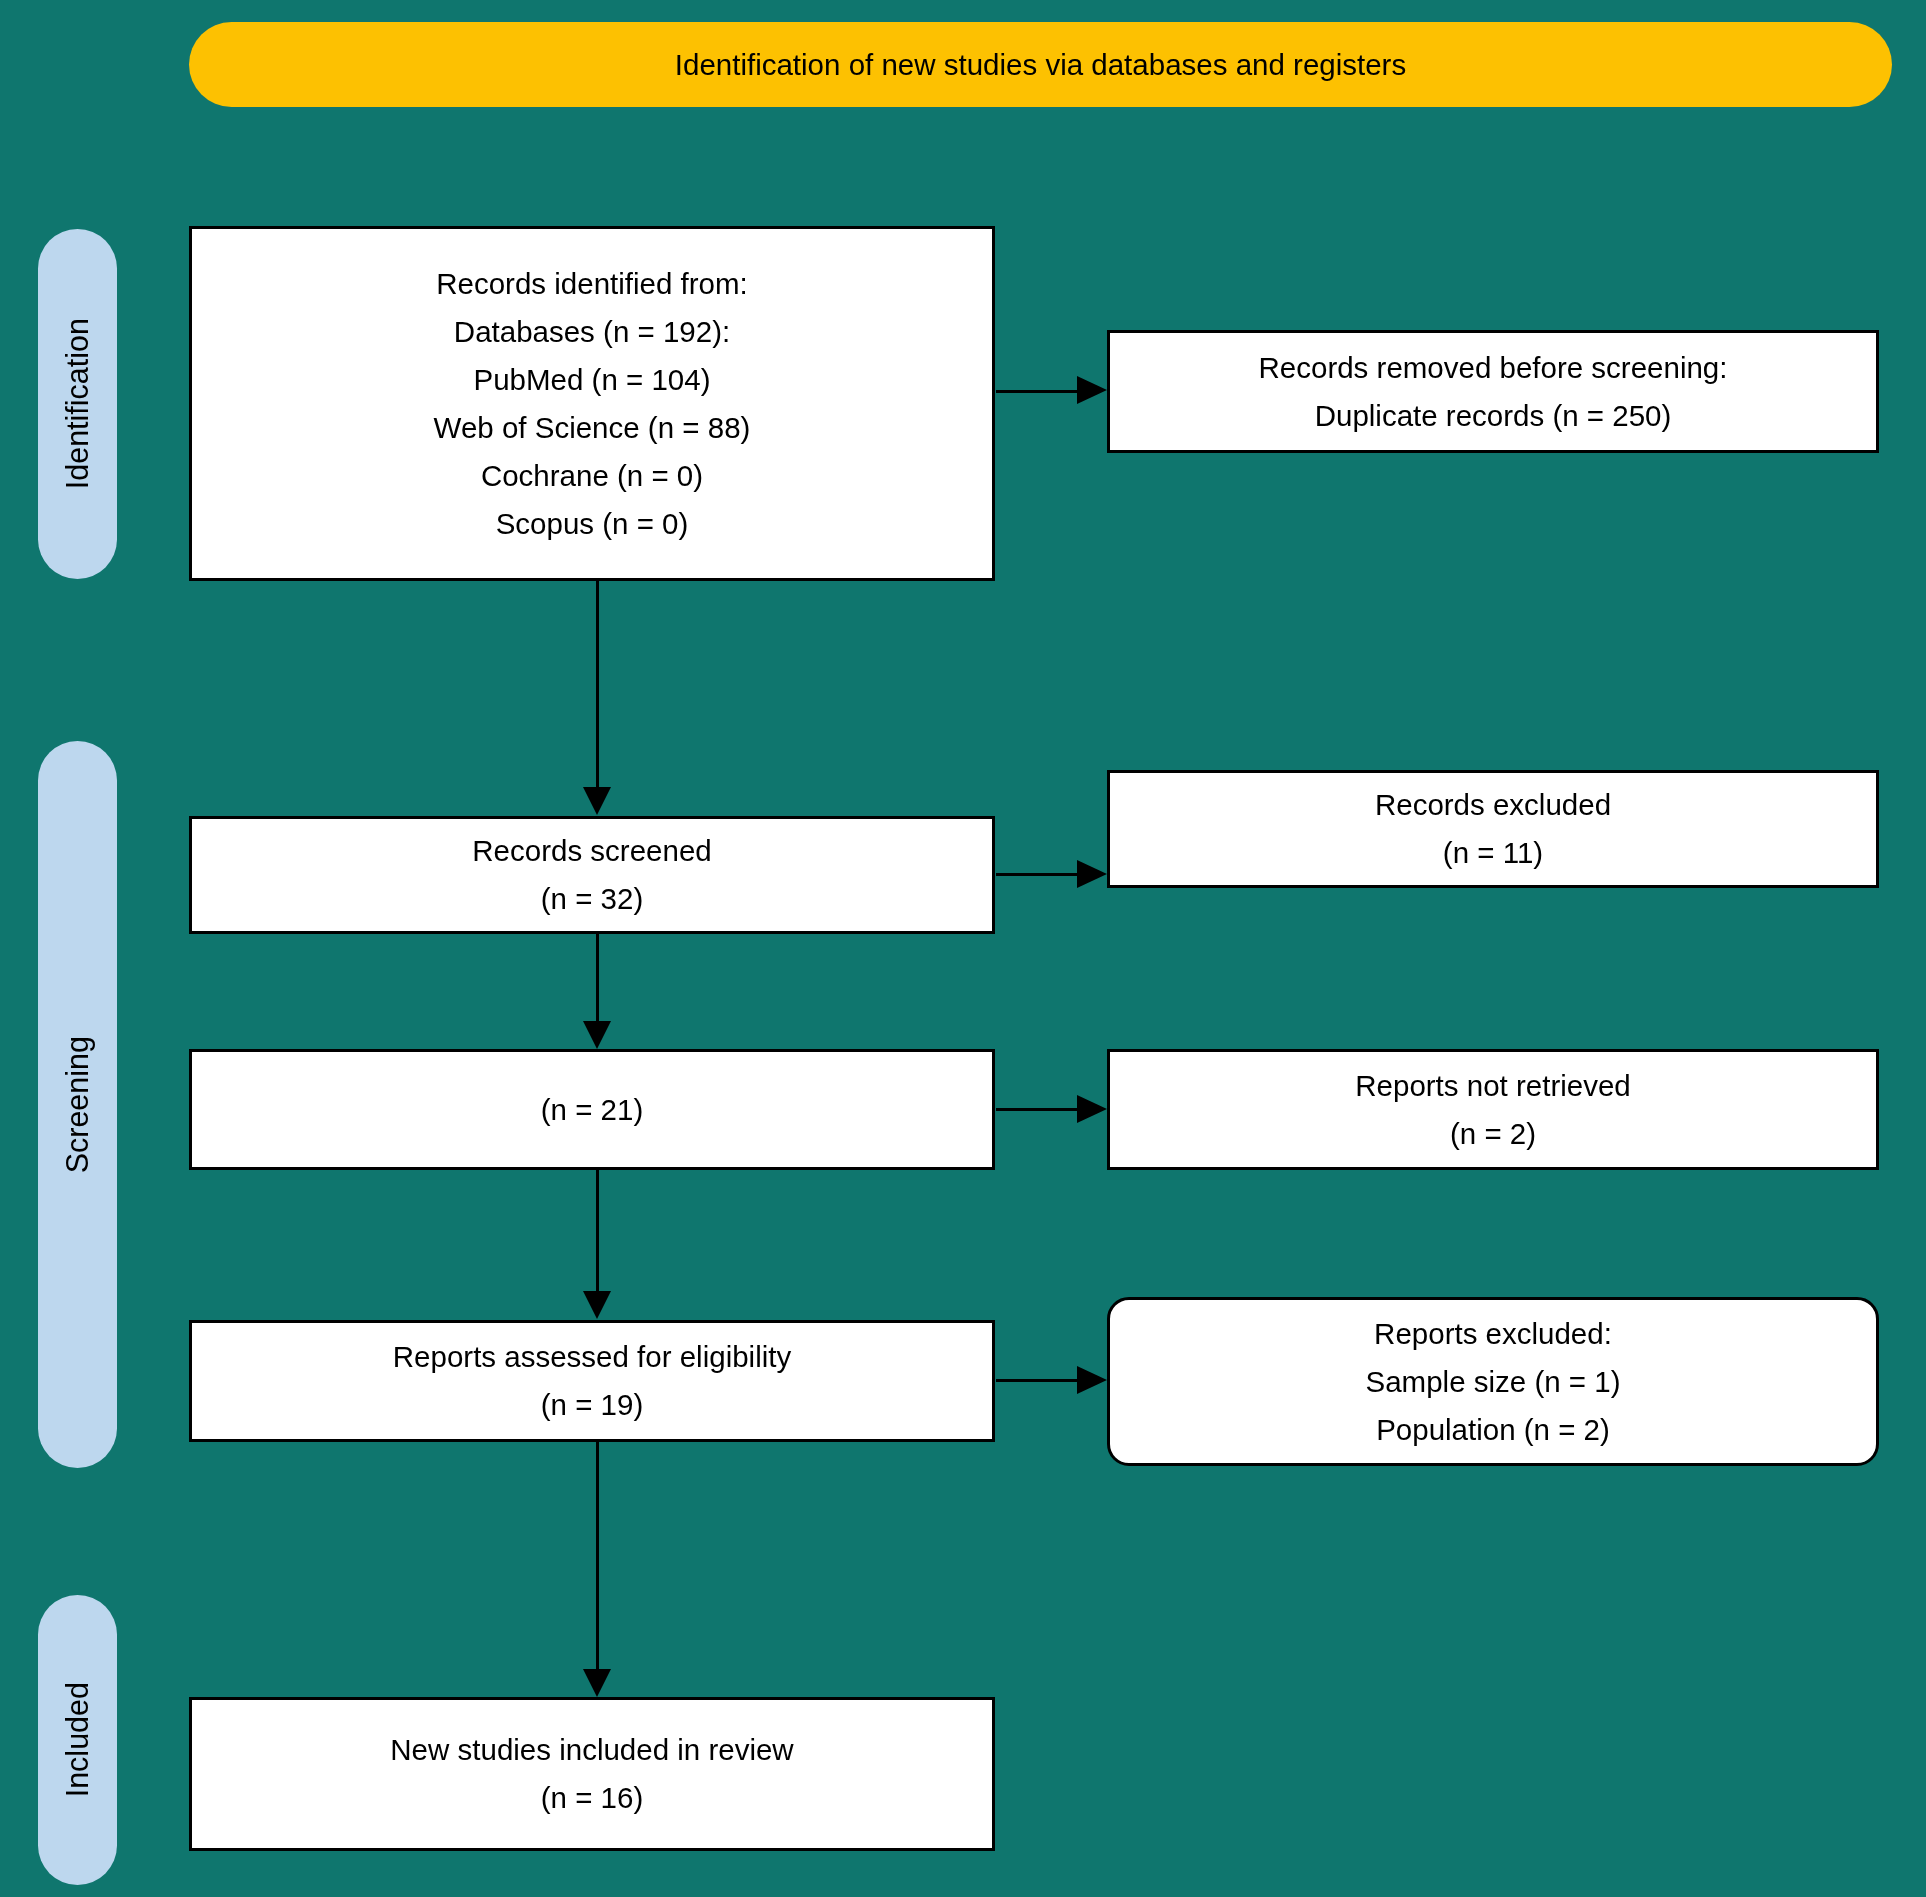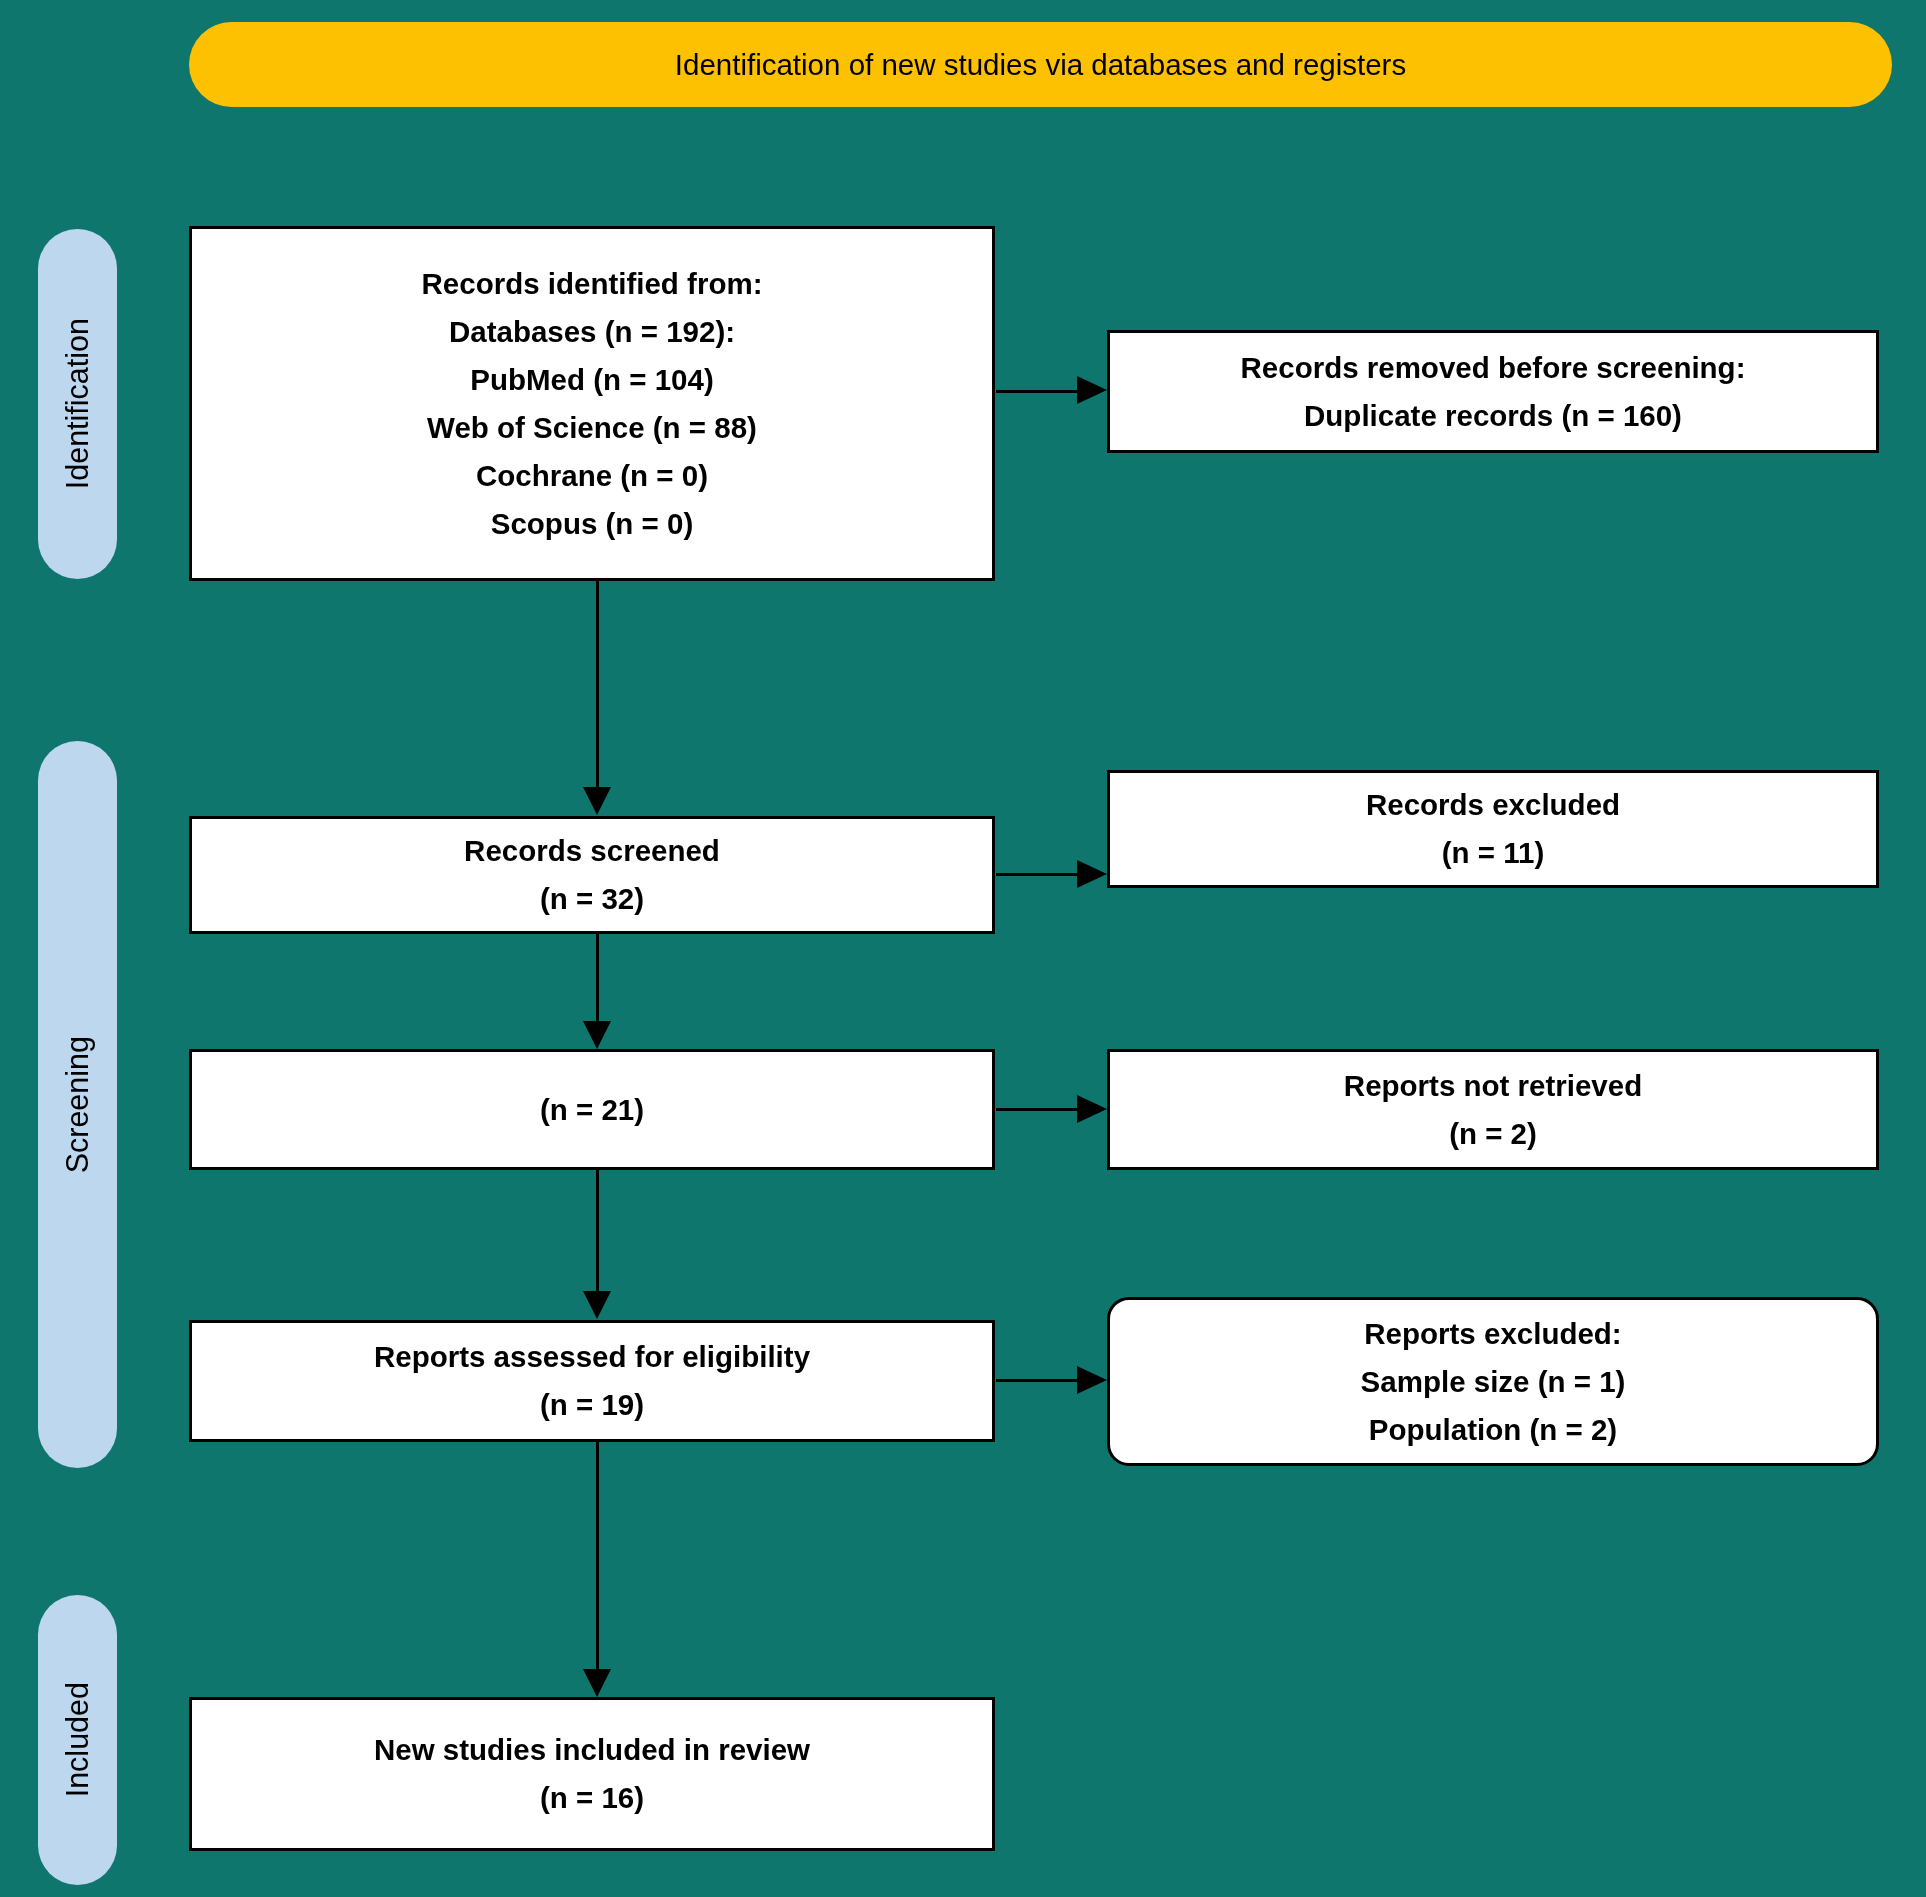--- a/index.html
+++ b/index.html
@@ -41,21 +41,21 @@
   .stage.identification{top:229px;height:350px;}
   .stage.screening{top:741px;height:727px;}
   .stage.included{top:1595px;height:290px;}
   
   .fbox{
     position:absolute;
     background:var(--box-bg);
     border:3.6px solid var(--line);
     display:flex;flex-direction:column;align-items:center;justify-content:center;
     text-align:center;
-    font-size:29.5px;line-height:48px;font-weight:bold;
+    font-size:29.5px;line-height:48px;
   }
   .col-left{left:189px;width:806px;}
   .col-right{left:1107px;width:772px;}
   .b1{top:226px;height:355px;}
   .r1{top:330px;height:123px;}
   .b2{top:816px;height:118px;}
   .r2{top:770px;height:118px;}
   .b3{top:1049px;height:121px;}
   .r3{top:1049px;height:121px;}
   .b4{top:1320px;height:122px;}
@@ -120,21 +120,21 @@
     <div>(n = 19)</div>
   </div>
 
   <div class="fbox col-left b5">
     <div>New studies included in review</div>
     <div>(n = 16)</div>
   </div>
 
   <div class="fbox col-right r1">
     <div>Records removed before screening:</div>
-    <div>Duplicate records (n = 160)</div>
+    <div>Duplicate records (n = 250)</div>
   </div>
 
   <div class="fbox col-right r2">
     <div>Records excluded</div>
     <div>(n = 11)</div>
   </div>
 
   <div class="fbox col-right r3">
     <div>Reports not retrieved</div>
     <div>(n = 2)</div>

